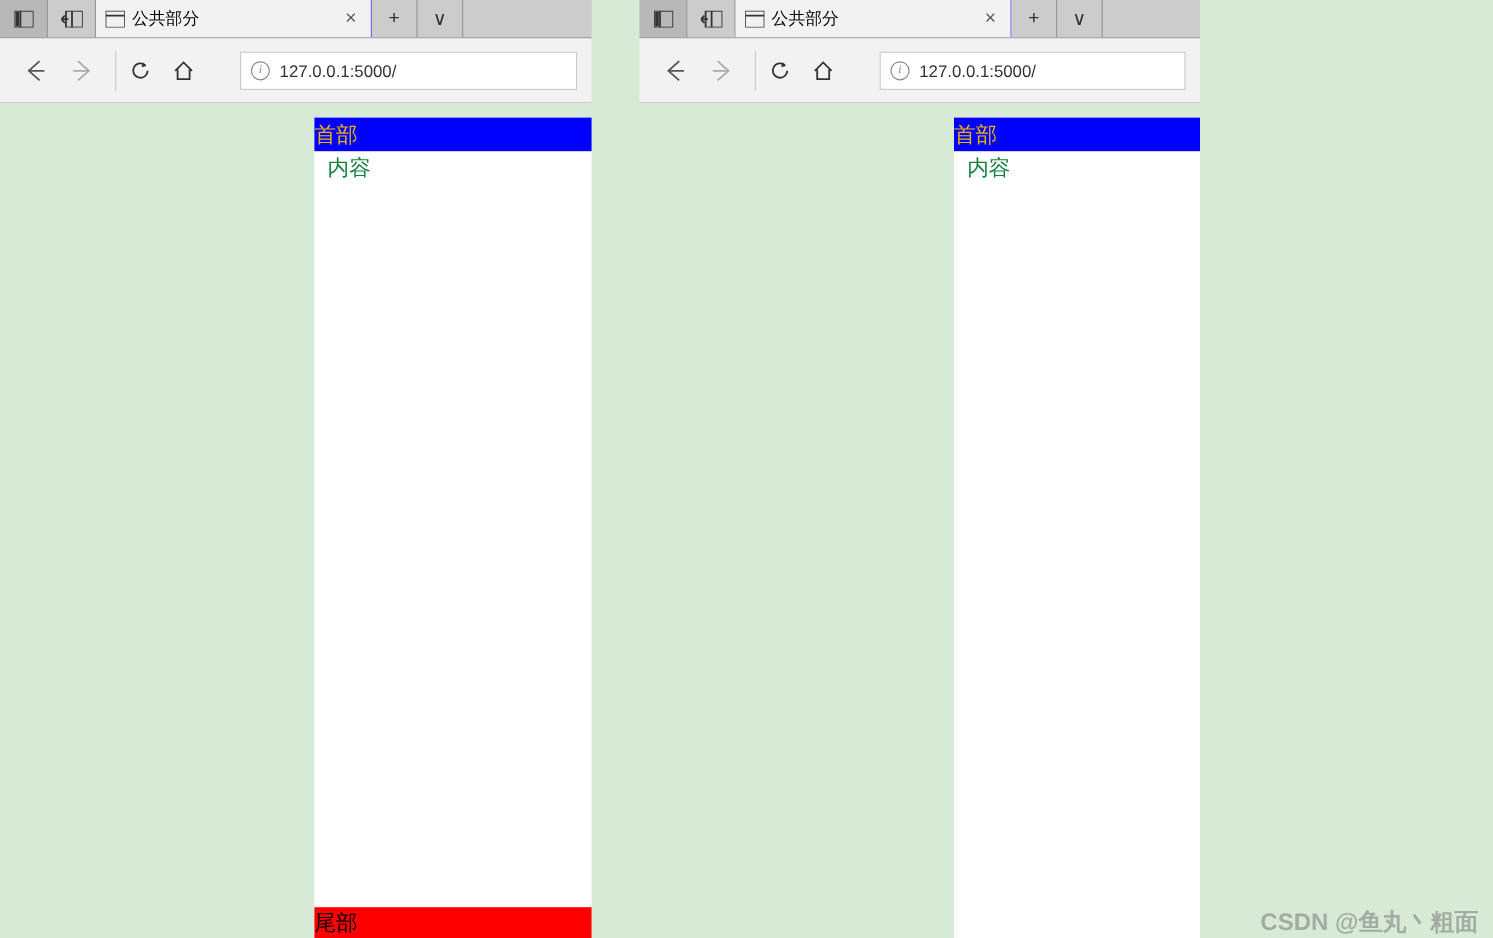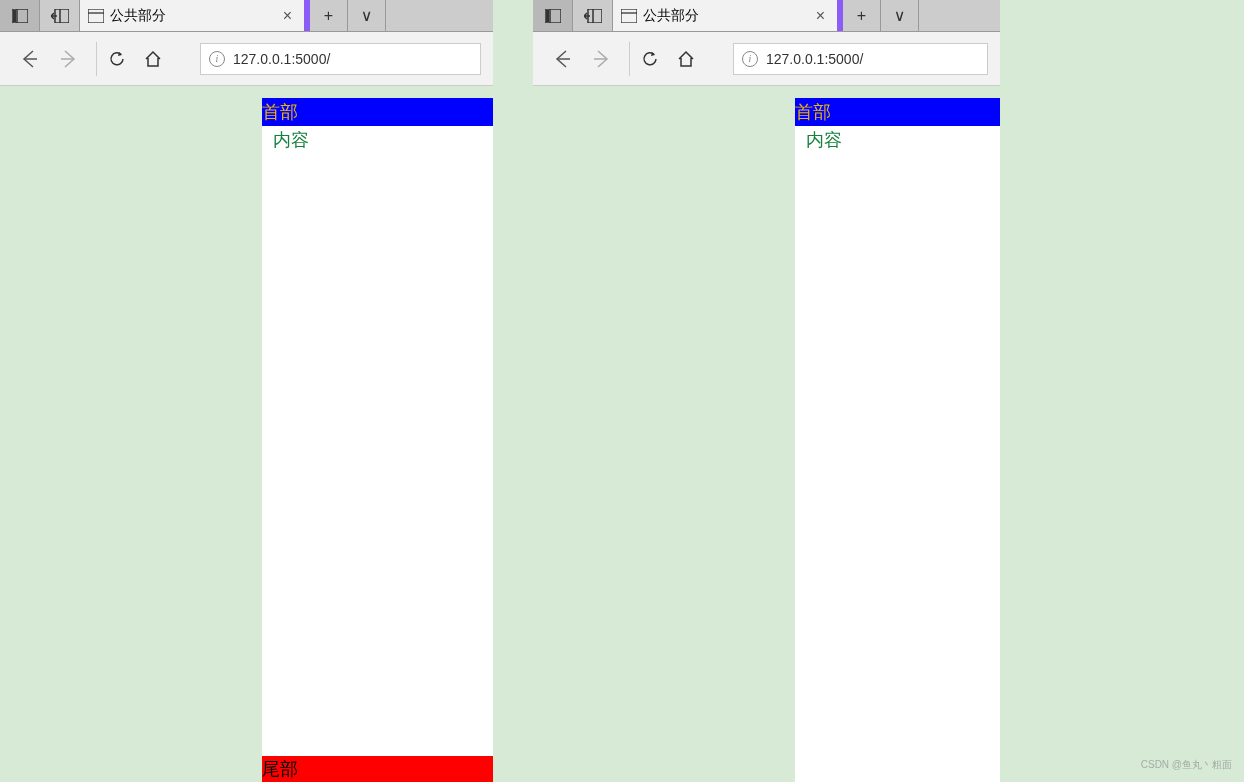--- a/index.html
+++ b/index.html
@@ -36,21 +36,21 @@
       border-right: 1px solid #999;
       background: #b8b8b8;
     }
     .titlebar-btn.light { background: #cccccc; }
     .tab {
       background: #f2f2f2;
       display: flex;
       align-items: center;
       padding: 0 8px;
       min-width: 230px;
-      border-right: 6px solid #8b5cf6;
+      border-right: 1px solid #8b5cf6;
       gap: 6px;
       font-size: 14px;
     }
     .tab-close {
       margin-left: auto;
       font-size: 16px;
       color: #555;
       padding: 0 4px;
     }
     .tab-after {
@@ -138,24 +138,25 @@
       left: 0;
       right: 0;
       background: #ff0000;
       color: #000;
       font-size: 18px;
       padding: 1px 0;
     }
 
     .watermark {
       position: absolute;
-      bottom: 10px;
+      bottom: 0;
       right: 12px;
       color: rgba(120,120,120,0.55);
-      font-size: 10px;
+      font-size: 20px;
+      font-weight: bold;
     }
 
     svg { display: block; }
   </style>
 </head>
 <body>
 
 <div class="browser-window left">
   <div class="titlebar">
     <div class="titlebar-btn">

